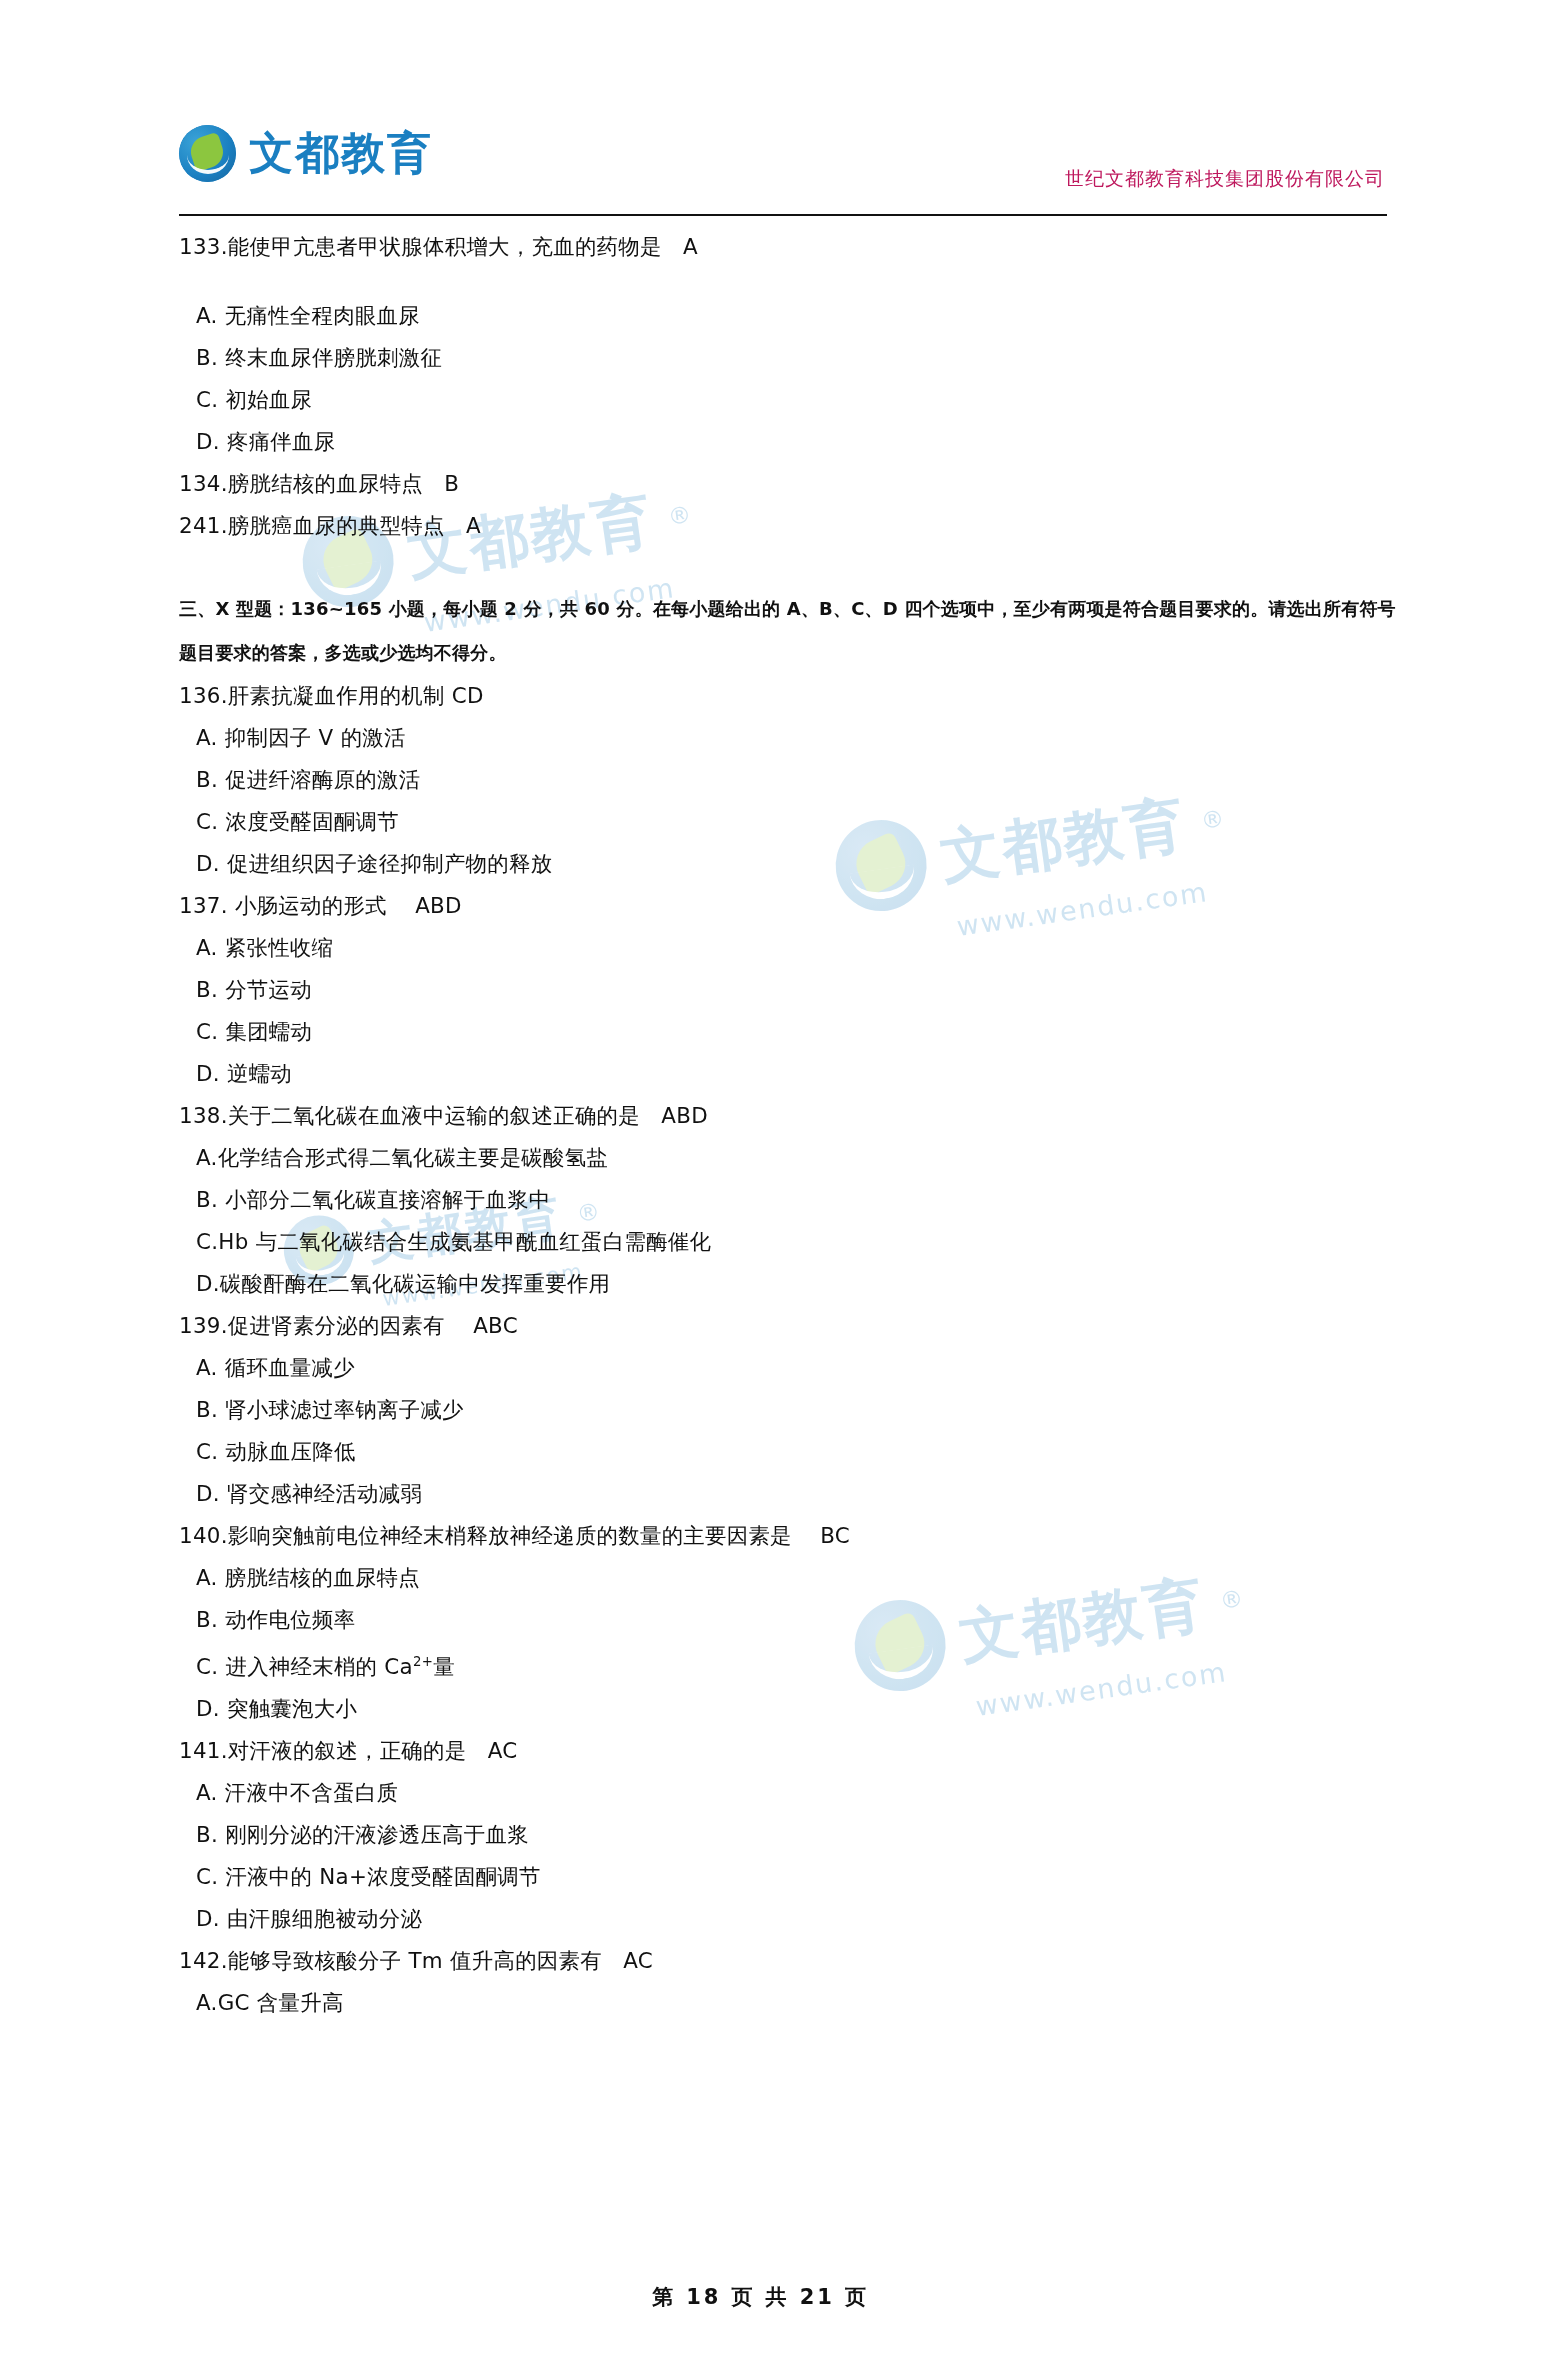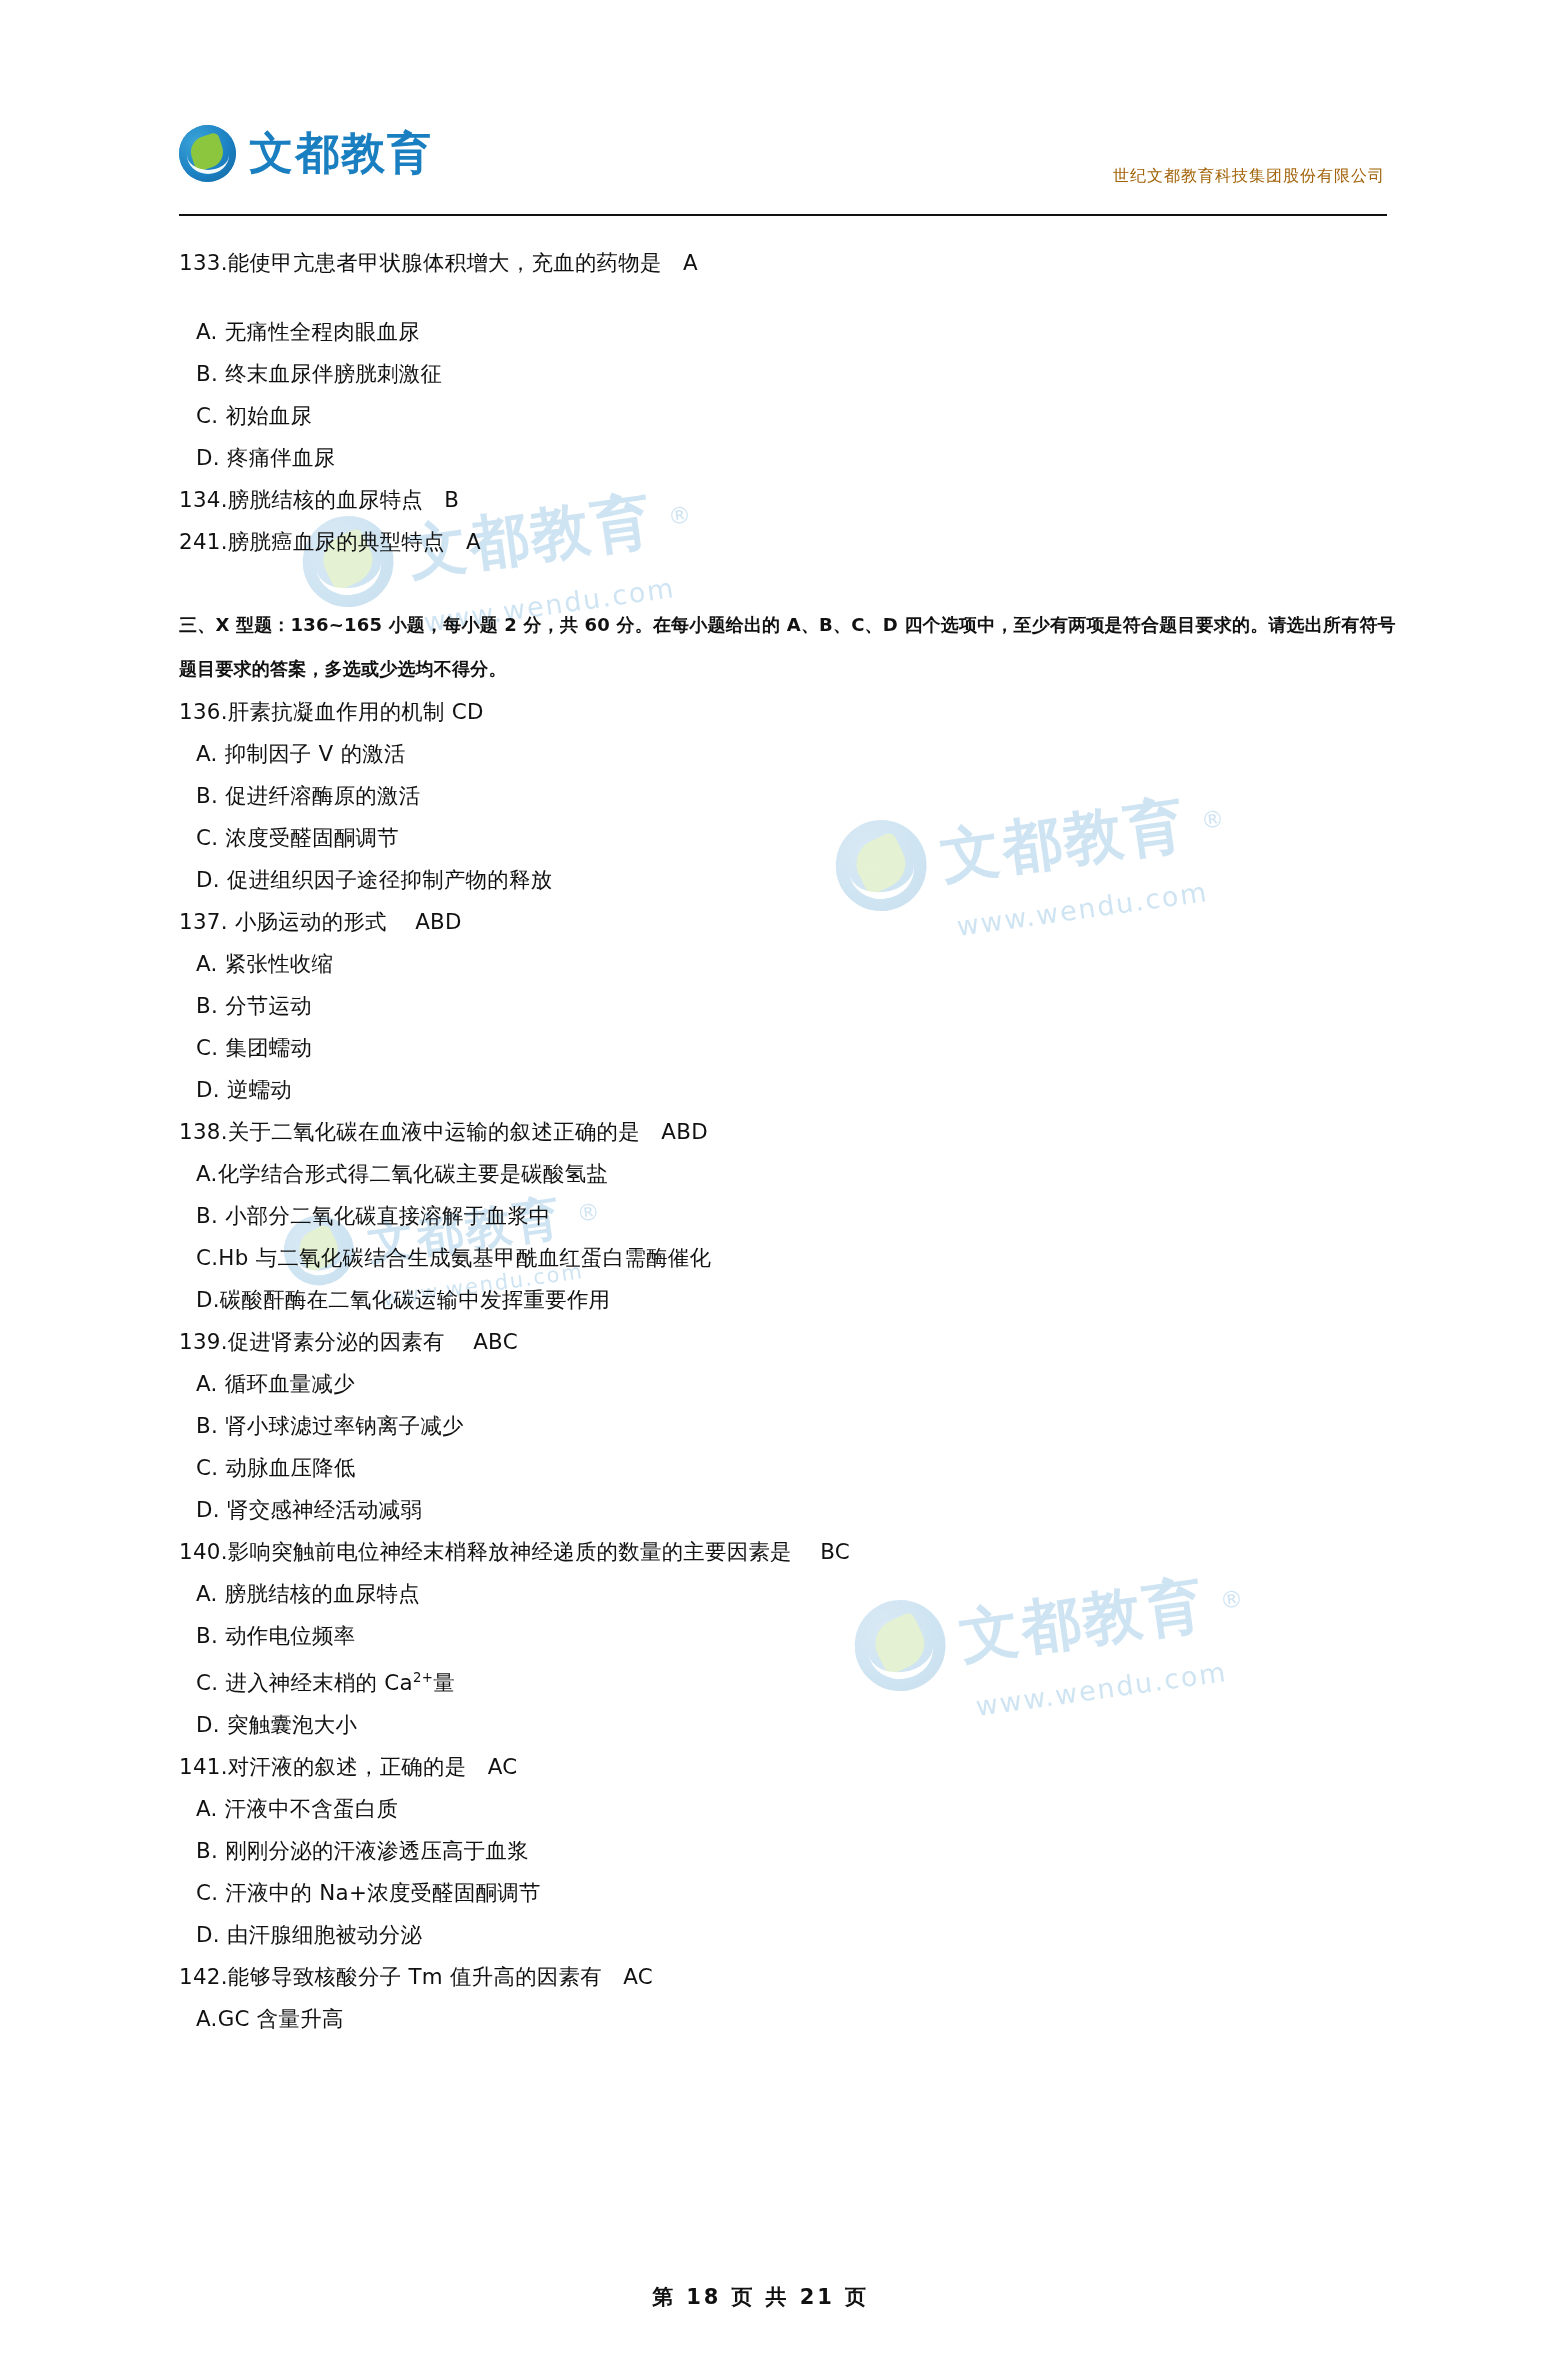--- a/index.html
+++ b/index.html
@@ -70,40 +70,39 @@
     font-family: "DejaVu Sans", "Liberation Sans", sans-serif;
     font-size: 44px;
     font-weight: bold;
     color: #1a7fc1;
     letter-spacing: 1.9px;
   }
   .company {
     position: absolute;
     right: 181px;
     top: 166px;
-    font-size: 16px;
-    color: #a16207;
+    font-size: 19px;
+    color: #be185d;
     letter-spacing: 1px;
   }
   .rule {
     position: absolute;
     left: 179px;
     top: 214px;
     width: 1208px;
     height: 1.9px;
     background: #111;
   }
 
   
   .content {
     position: absolute;
     left: 179px;
     top: 226px;
     width: 1227px;
-    margin-top: 16px;
   }
   .line {
     font-size: 21.4px;
     line-height: 42px;
     white-space: pre-wrap;
     letter-spacing: 0.3px;
   }
   .q {
     margin-top: 0;
   }

